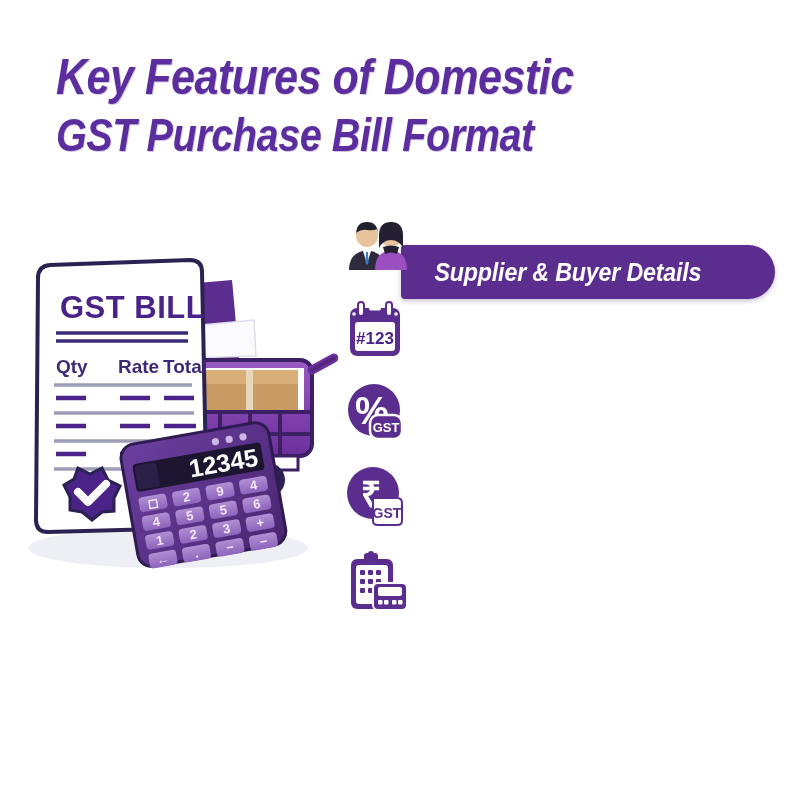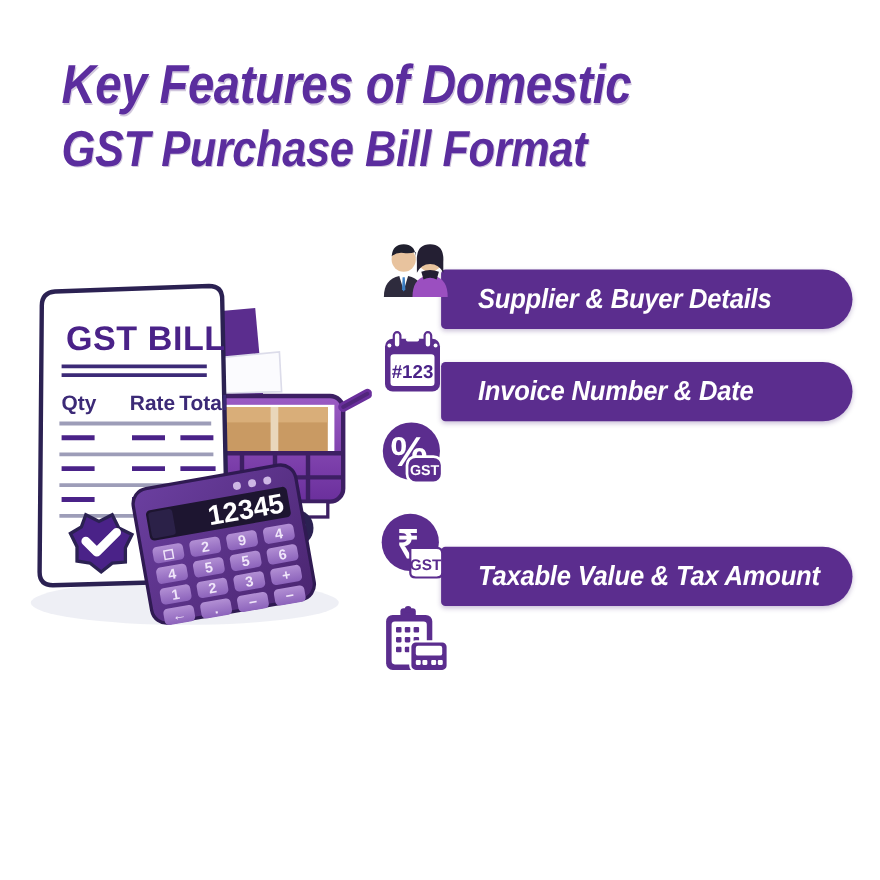--- a/index.html
+++ b/index.html
@@ -258,23 +258,20 @@
 
         <path d="M30 56 Q30 40 42 37 L50 37 Q62 40 62 56 Z" fill="#9b4fc0"></path>
         <circle cx="46" cy="22" r="11" fill="#e8c39e"></circle>
         <path d="M34 24 Q33 8 46 8 Q59 8 58 24 L58 34 Q54 26 46 26 Q38 26 34 34 Z" fill="#241f33"></path>
         <path d="M38 33 Q46 30 54 33 L52 40 Q46 37 40 40 Z" fill="#241f33"></path>
       </svg>
     </div>
   </div>
 
   <div class="feature-row">
-    <div class="feature-pill">
-      <span class="feature-label">Invoice Number &amp; Date</span>
-    </div>
     <div class="feature-icon">
       <svg width="64" height="62" viewBox="0 0 64 62" xmlns="http://www.w3.org/2000/svg">
         <rect x="5" y="10" width="50" height="48" rx="7" fill="#5b2d8e"></rect>
         <rect x="10" y="24" width="40" height="29" rx="3" fill="#ffffff"></rect>
         <rect x="13" y="4" width="6" height="14" rx="3" fill="#ffffff" stroke="#5b2d8e" stroke-width="2"></rect>
         <rect x="41" y="4" width="6" height="14" rx="3" fill="#ffffff" stroke="#5b2d8e" stroke-width="2"></rect>
         <rect x="24" y="9" width="12" height="3.4" rx="1.7" fill="#ffffff"></rect>
         <circle cx="9" cy="16" r="1.8" fill="#ffffff"></circle>
         <circle cx="51" cy="16" r="1.8" fill="#ffffff"></circle>
         <text x="30" y="46" text-anchor="middle" font-family="Liberation Sans, sans-serif" font-size="17" font-weight="bold" fill="#4a2288">#123</text>
@@ -287,23 +284,20 @@
       <svg width="64" height="62" viewBox="0 0 64 62" xmlns="http://www.w3.org/2000/svg">
         <circle cx="29" cy="28" r="26" fill="#5b2d8e"></circle>
         <text x="27" y="42" text-anchor="middle" font-family="Liberation Sans, sans-serif" font-size="38" font-weight="bold" fill="#ffffff">%</text>
         <rect x="25" y="33" width="32" height="24" rx="8" fill="#5b2d8e" stroke="#ffffff" stroke-width="2.5"></rect>
         <text x="41" y="50" text-anchor="middle" font-family="Liberation Sans, sans-serif" font-size="13" font-weight="bold" fill="#ffffff">GST</text>
       </svg>
     </div>
   </div>
 
   <div class="feature-row">
-    <div class="feature-pill">
-      <span class="feature-label">Taxable Value &amp; Tax Amount</span>
-    </div>
     <div class="feature-icon">
       <svg width="64" height="62" viewBox="0 0 64 62" xmlns="http://www.w3.org/2000/svg">
         <circle cx="28" cy="27" r="26" fill="#5b2d8e"></circle>
         <text x="26" y="41" text-anchor="middle" font-family="Liberation Sans, sans-serif" font-size="36" font-weight="bold" fill="#ffffff">₹</text>
         <path d="M28 32 L52 32 Q57 32 57 37 L57 55 Q57 59 52 59 L33 59 Q28 59 28 55 Z" fill="#ffffff" stroke="#5b2d8e" stroke-width="2"></path>
         <text x="42" y="52" text-anchor="middle" font-family="Liberation Sans, sans-serif" font-size="14" font-weight="bold" fill="#5b2d8e">GST</text>
       </svg>
     </div>
   </div>
 

